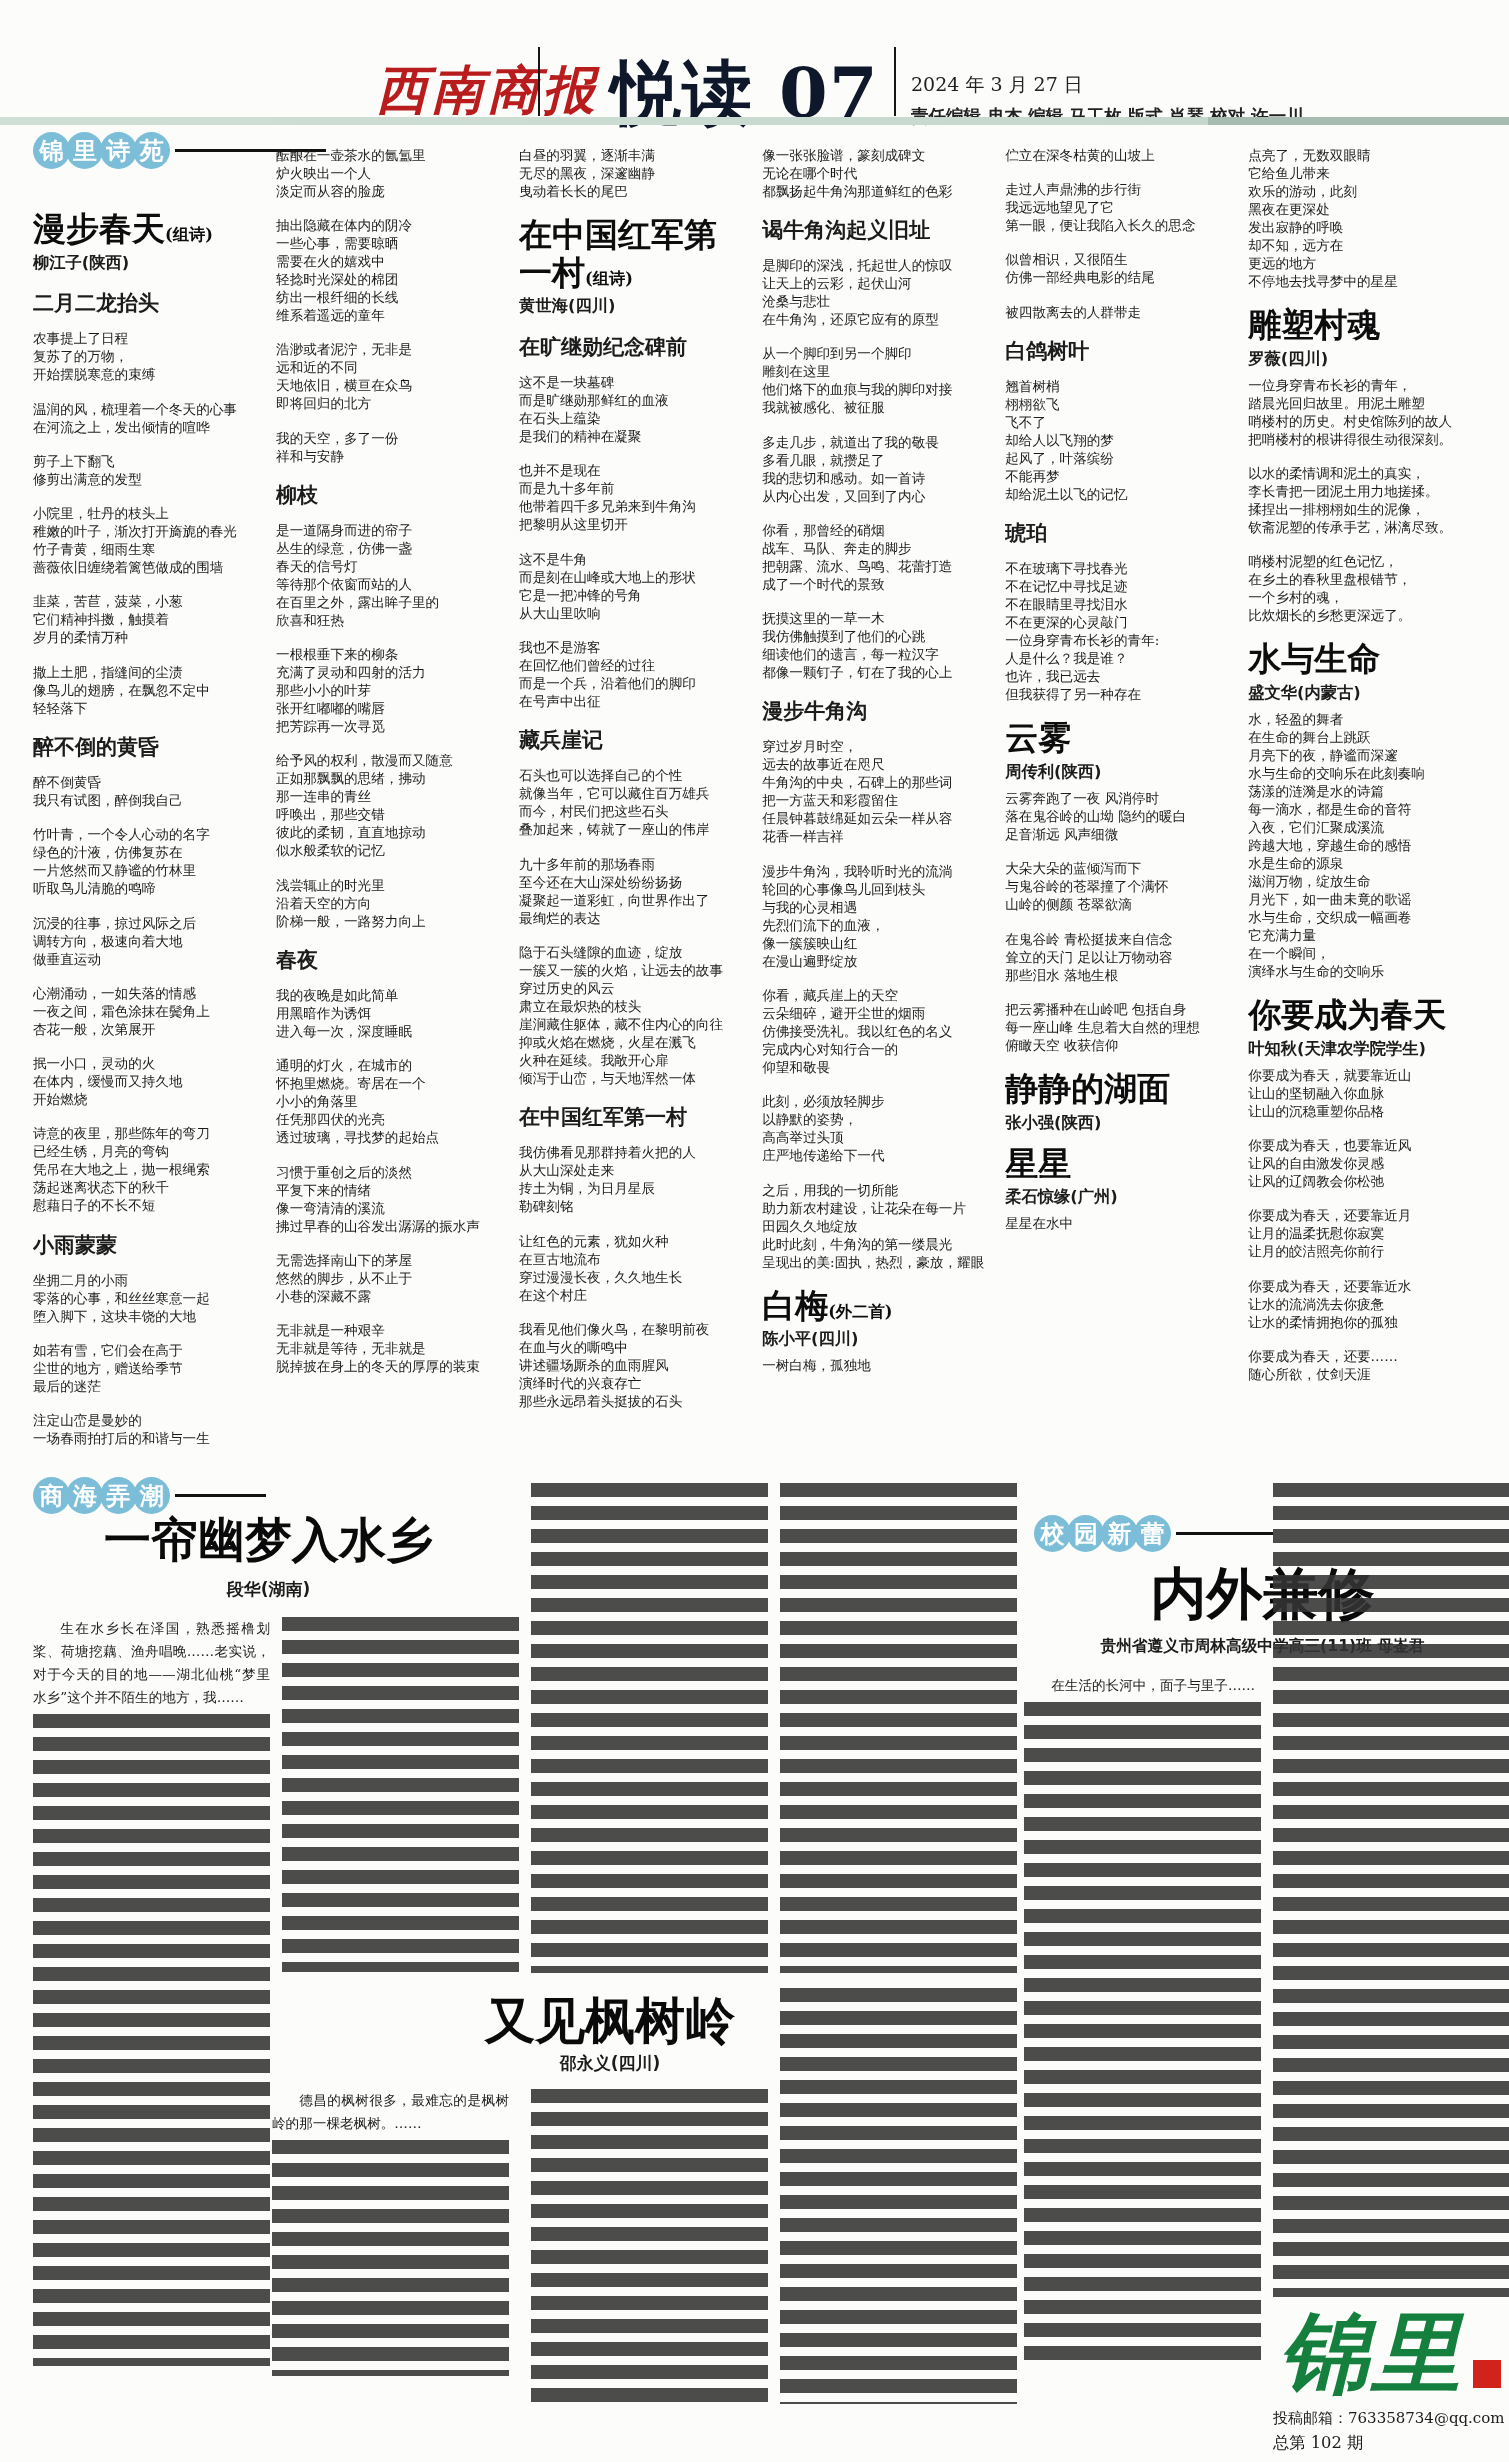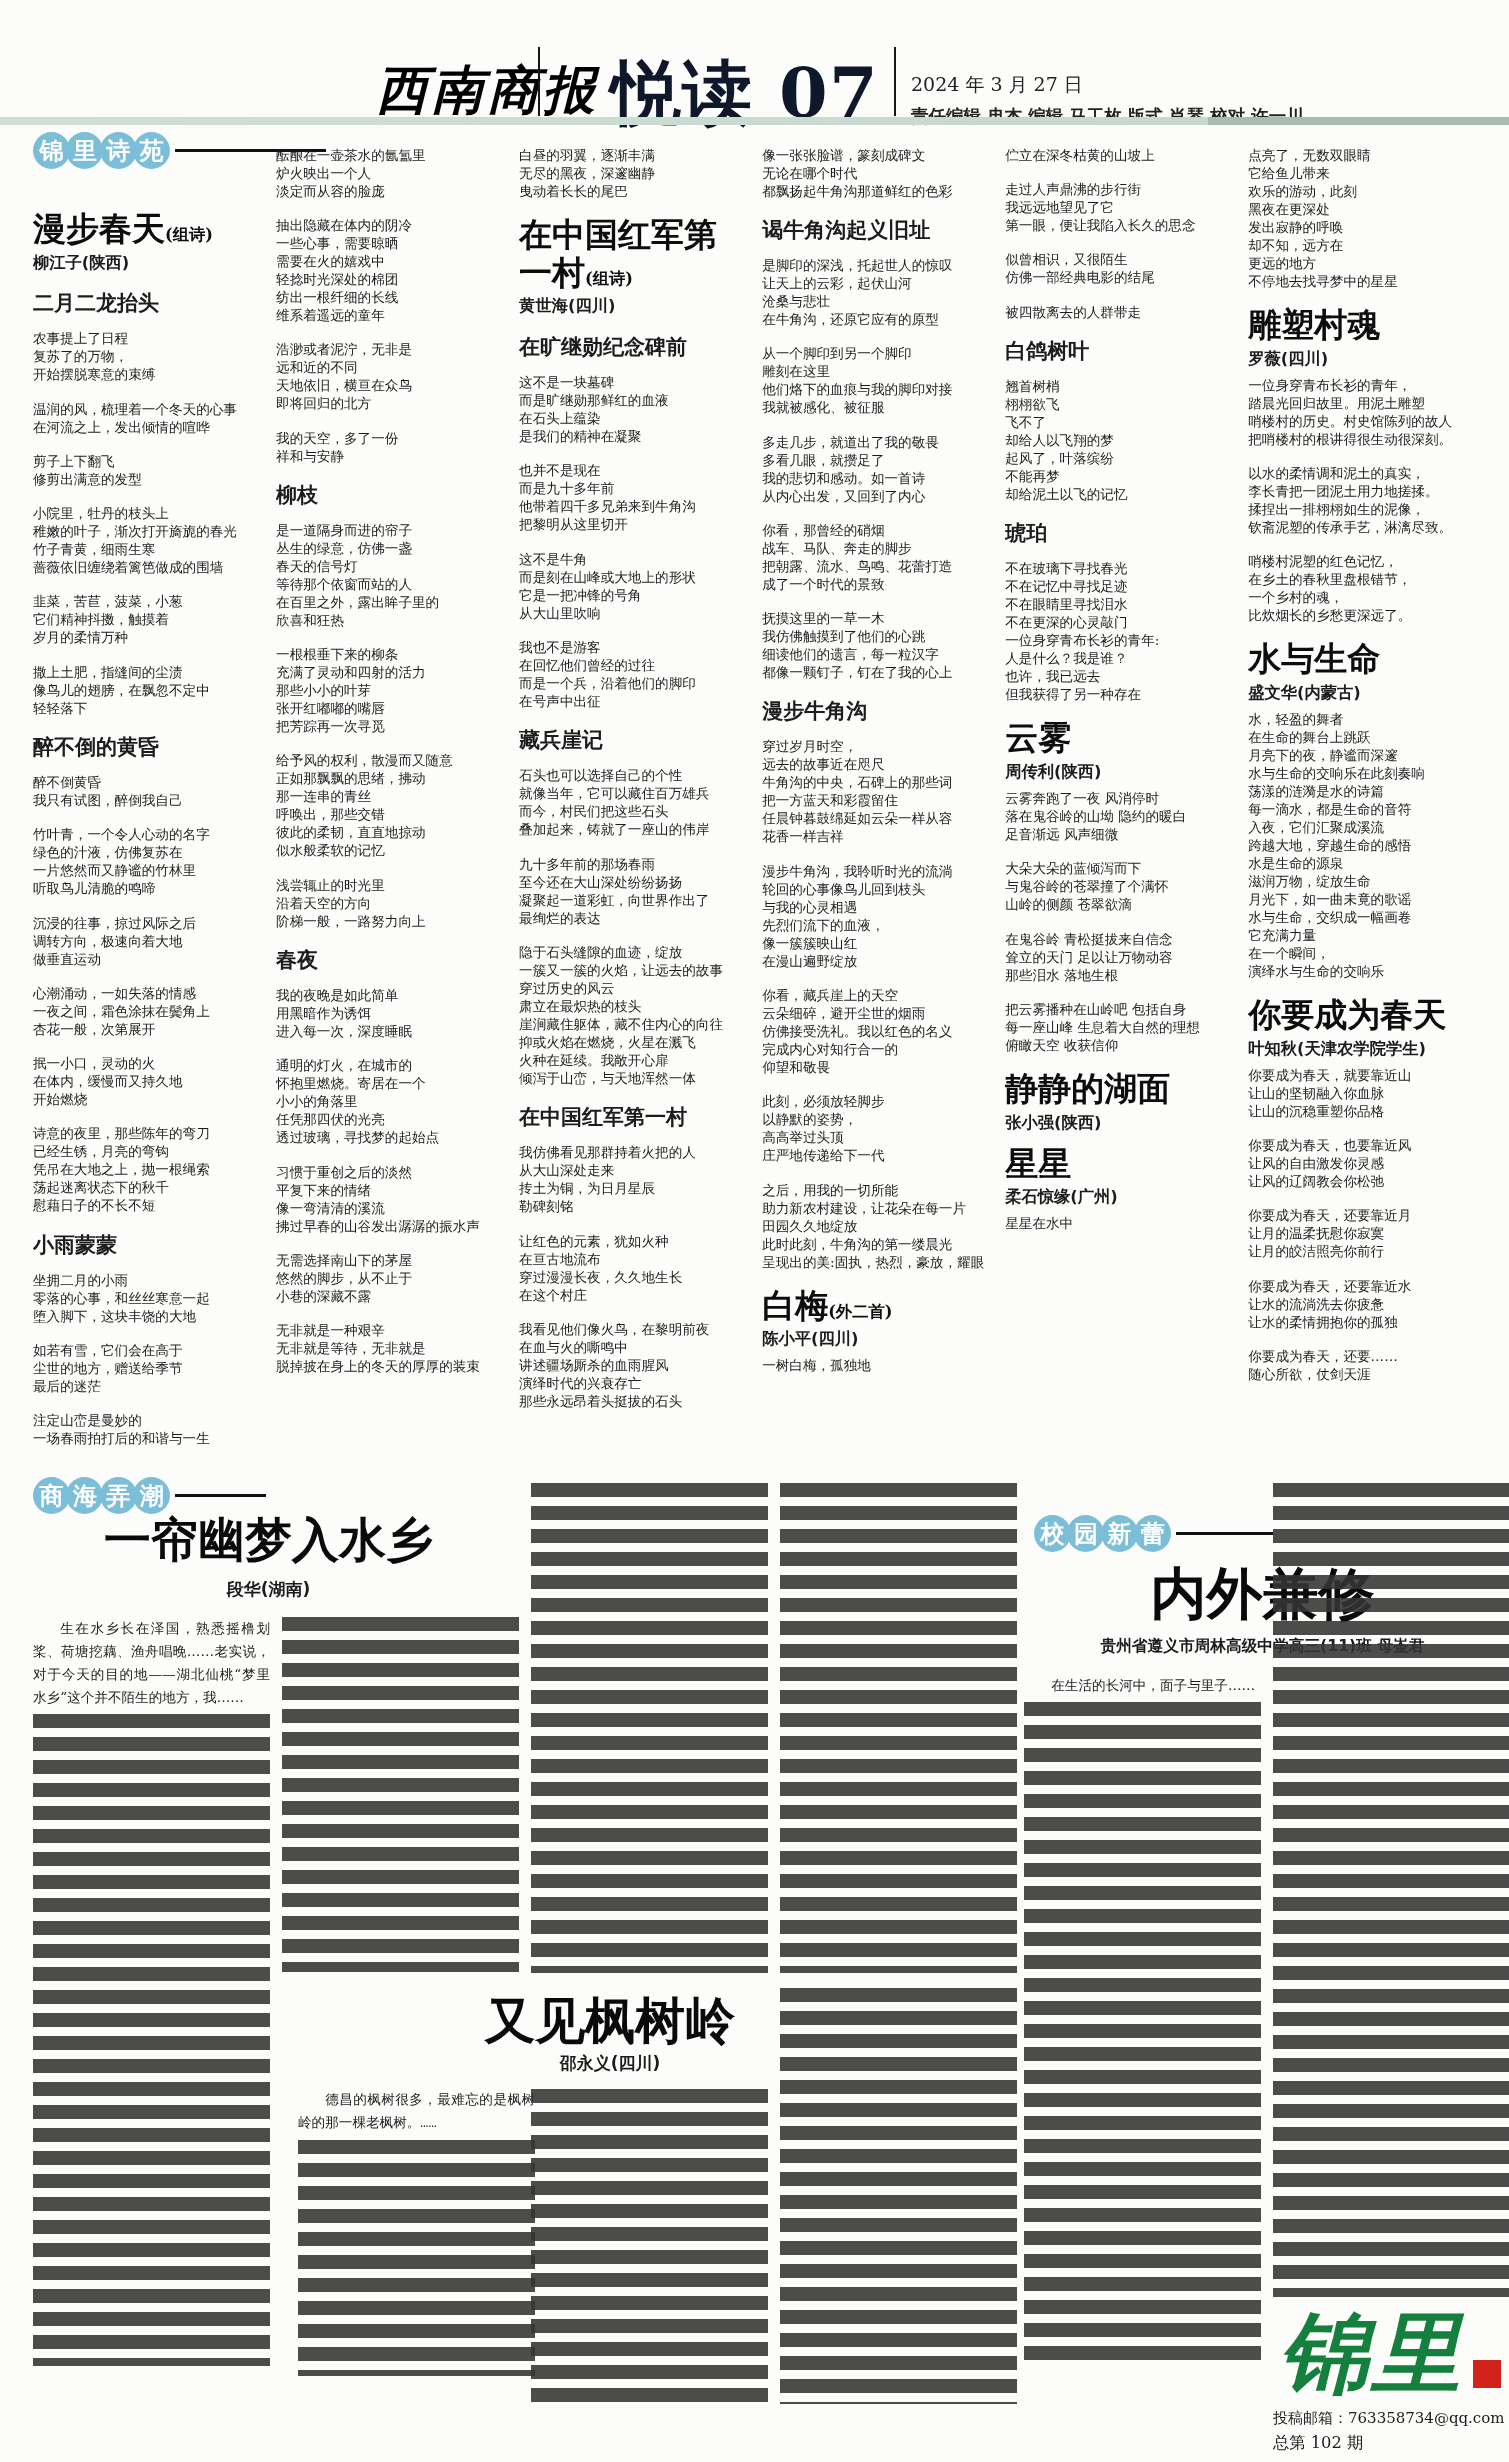--- a/index.html
+++ b/index.html
@@ -1,20 +1,20 @@
 <!DOCTYPE html>
 <html style="font-size:9.7px"><head>
 <meta charset="utf-8">
 <style>
   html,body{margin:0;padding:0;}
   body{width:1510px;height:2462px;position:relative;background:#fcfcfa;color:#1c1c1c;
        font-family:"DejaVu Serif", serif;overflow:hidden;}
   
   .masthead{position:absolute;left:376px;top:56px;font-size:52px;font-weight:bold;
-            font-style:italic;color:#000000;letter-spacing:3.6px;}
+            font-style:italic;color:#b91c1c;letter-spacing:3.6px;}
   .vrule{position:absolute;top:47px;height:69px;width:1.8px;background:#161616;}
   .page-head{position:absolute;left:611px;top:47px;font-size:70px;font-weight:bold;color:#0f172a;
              font-family:"DejaVu Serif", serif;letter-spacing:1.2px;}
   .dateline{position:absolute;left:911px;top:72px;font-size:19px;color:#222;}
   .staffline{position:absolute;left:911px;top:104px;font-size:17.5px;font-weight:bold;
              font-family:"DejaVu Sans", sans-serif;color:#222;}
   .band{position:absolute;left:0;top:117px;width:1510px;height:7.9px;
         background:linear-gradient(to right,#cfdfd6 0%,#c6d8cd 80%,#a6bcb0 80%,#a6bcb0 100%);}
   
   .badge{position:absolute;display:flex;align-items:center;}
@@ -569,21 +569,21 @@
 </div>
 <div class="ebody" style="left:531px;top:1483px;width:237px;height:490px;">
   <div class="greek" style="height:490px;"></div>
 </div>
 <div class="ebody" style="left:780px;top:1483px;width:237px;height:490px;">
   <div class="greek" style="height:490px;"></div>
 </div>
 
 <div class="e-title" style="left:338px;top:1988px;width:544px;font-size:50px;">又见枫树岭</div>
 <div class="e-by" style="left:338px;top:2052px;width:544px;">邵永义(四川)</div>
-<div class="ebody" style="left:298px;top:2089px;width:237px;height:315px;font-family:Liberation Mono, monospace;">
+<div class="ebody" style="left:272px;top:2089px;width:237px;height:315px;">
   <p class="excerpt">德昌的枫树很多，最难忘的是枫树岭的那一棵老枫树。……</p>
   <div class="greek" style="height:236px;"></div>
 </div>
 <div class="ebody" style="left:531px;top:2089px;width:237px;height:315px;">
   <div class="greek" style="height:315px;"></div>
 </div>
 <div class="ebody" style="left:780px;top:1988px;width:237px;height:416px;">
   <div class="greek" style="height:416px;"></div>
 </div>
 

